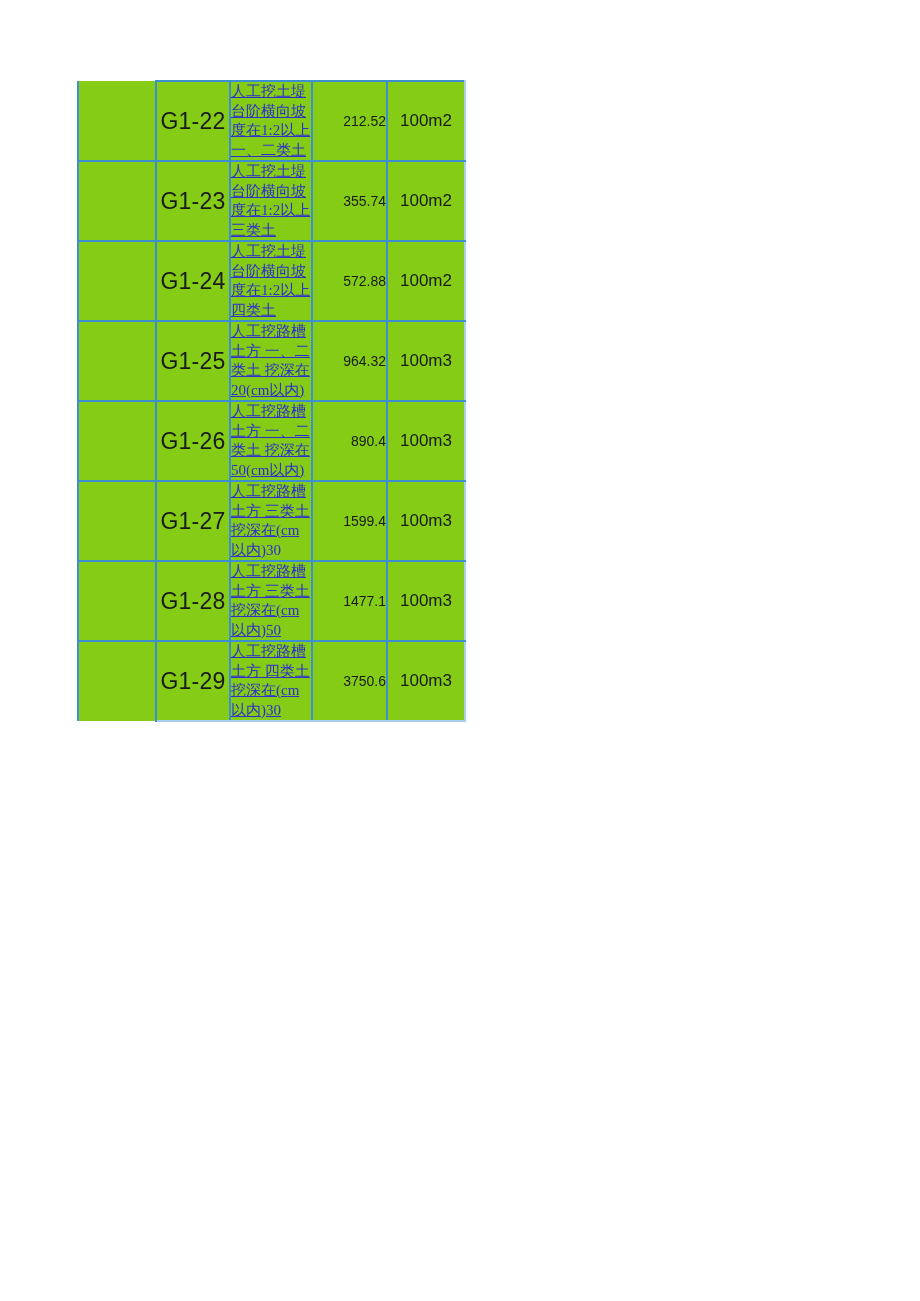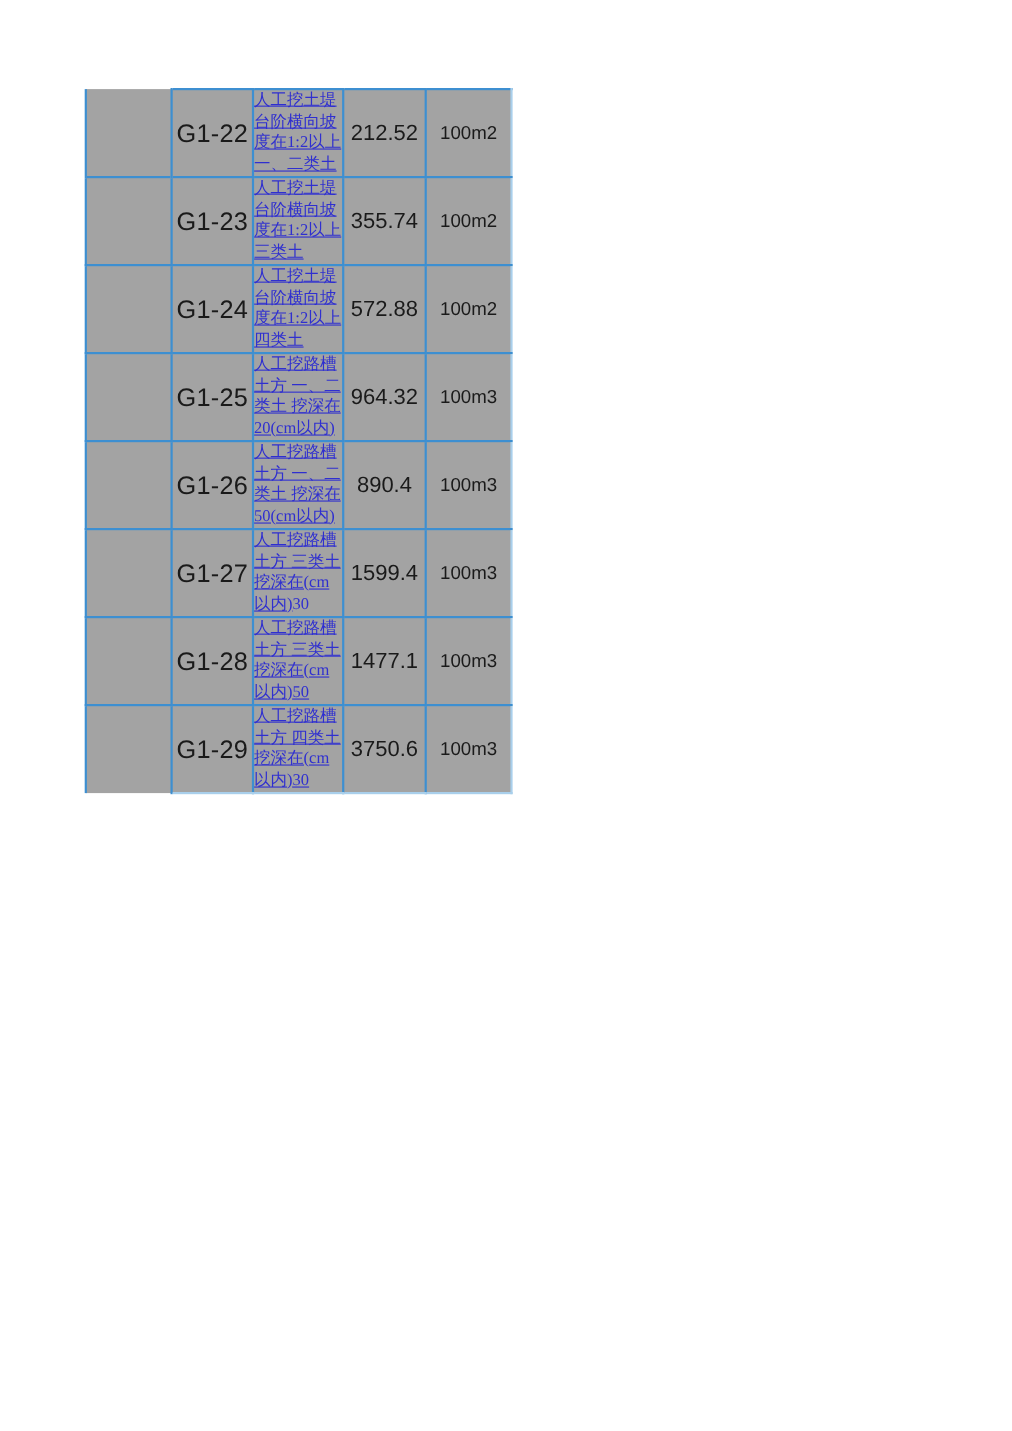--- a/index.html
+++ b/index.html
@@ -29,21 +29,21 @@
     top: 80px;
     border-collapse: collapse;
     table-layout: fixed;
     background: #ffffff;
   }
 
   #price-table td {
     border: 2px solid #3d8fd1;
     padding: 0;
     vertical-align: middle;
-    background: #a3a3a3;
+    background: #84cc16;
     box-sizing: border-box;
   }
 
   
   col.c-fill  { width: 78px; }
   col.c-code  { width: 74px; }
   col.c-desc  { width: 82px; }
   col.c-qty   { width: 75px; }
   col.c-unit  { width: 78px; }
 
@@ -84,22 +84,22 @@
     text-decoration: underline;
     text-decoration-color: #2f2fd0;
     text-underline-offset: 1px;
   }
   .desc-text .nu {
     text-decoration: none;
   }
 
   
   td.qty-cell {
-    text-align: center;
-    font-size: 20px;
+    text-align: right;
+    font-size: 14px;
     color: #1a1a1a;
     padding-right: 2px;
   }
 
   
   td.unit-cell {
     text-align: center;
     font-size: 17px;
     color: #1a1a1a;
     padding-left: 6px;

